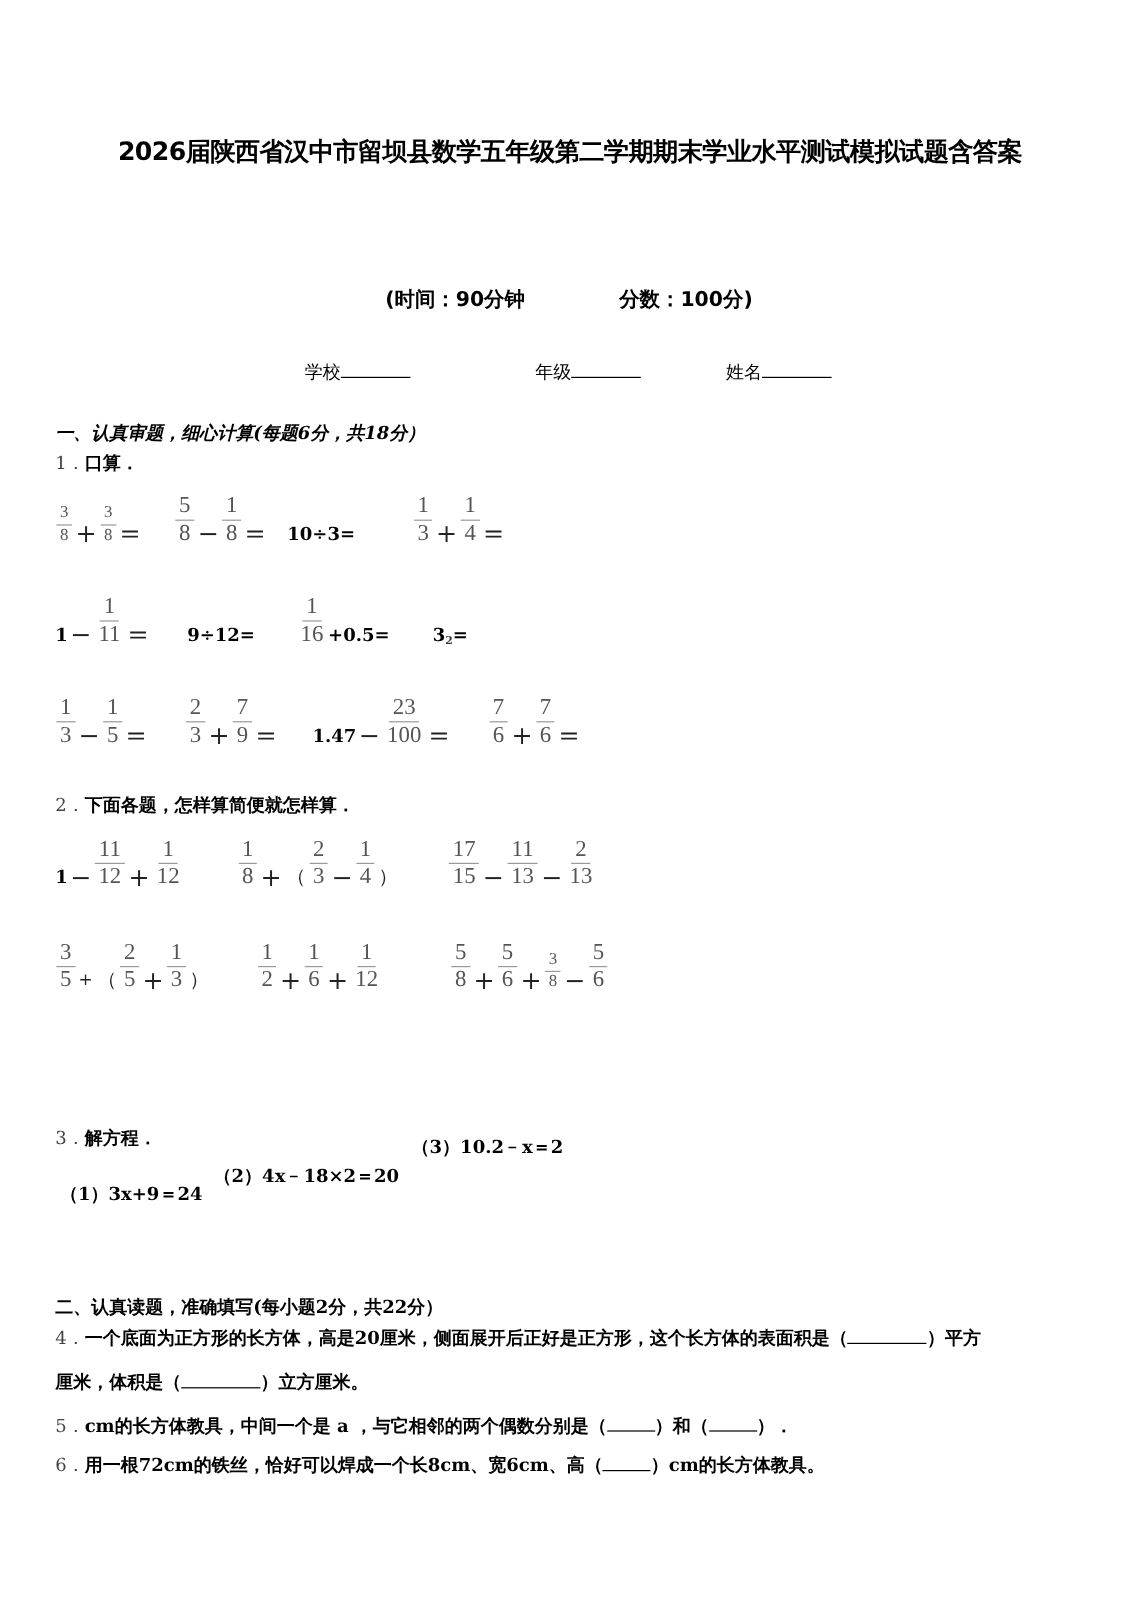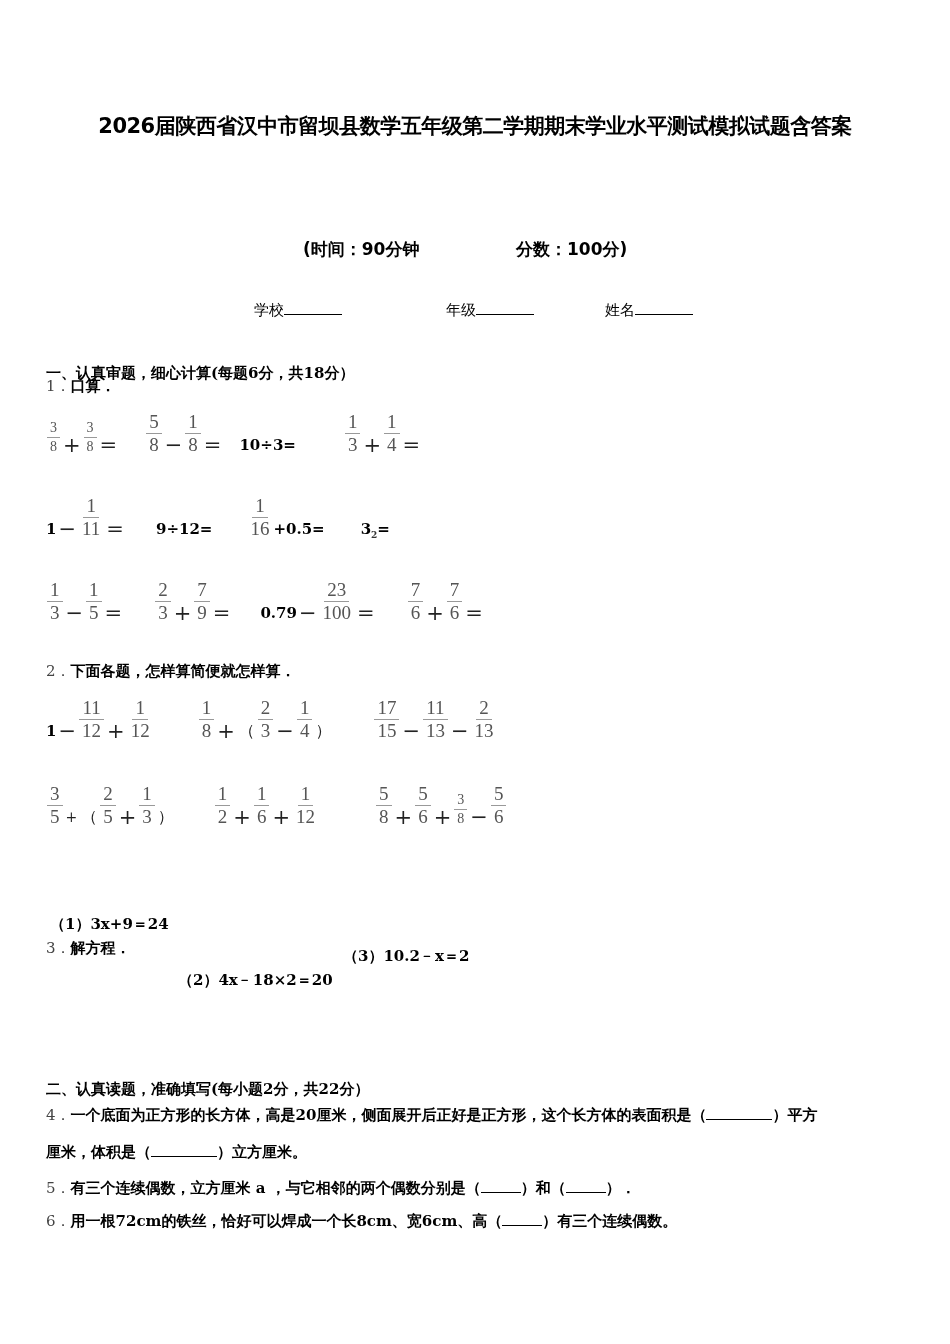--- a/index.html
+++ b/index.html
@@ -21,28 +21,28 @@
   .op{font-size:21px;line-height:22px;padding:0 2px;color:#222;}
   .num{font-weight:bold;font-size:15px;line-height:22px;color:#000;}
   .blank{display:inline-block;border-bottom:1px solid #000;height:14px;vertical-align:baseline;}
   .eq-row{font-weight:bold;font-size:15px;}
 </style>
 </head>
 <body>
 
 <div class="abs title">2026届陕西省汉中市留坝县数学五年级第二学期期末学业水平测试模拟试题含答案</div>
 
-<div class="abs meta" style="left:303px;">(时间：90分钟</div>
+<div class="abs meta" style="left:321px;">(时间：90分钟</div>
 <div class="abs meta" style="left:516px;">分数：100分)</div>
 
 <div class="abs info" style="left:254px;"><span>学校</span><span class="blank" style="width:58px;"></span></div>
 <div class="abs info" style="left:446px;"><span>年级</span><span class="blank" style="width:58px;"></span></div>
 <div class="abs info" style="left:605px;"><span>姓名</span><span class="blank" style="width:58px;"></span></div>
 
-<div class="abs sec" style="top:364px;">一、认真审题，细心计算(每题6分，共18分）</div>
+<div class="abs sec" style="top:352px;font-style:italic;">一、认真审题，细心计算(每题6分，共18分）</div>
 <div class="abs q" style="top:377px;"><span class="qnum">1．</span><span class="qb">口算．</span></div>
 
 <div class="row" style="top:406px;">
   <span class="expr" style="margin-left:0;">
     <span class="frac sm">
         <span class="n">3</span>
         <span class="d">8</span>
       </span>
     <span class="op">+</span>
     <span class="frac sm">
@@ -126,21 +126,21 @@
         <span class="d">3</span>
       </span>
     <span class="op">+</span>
     <span class="frac">
         <span class="n">7</span>
         <span class="d">9</span>
       </span>
     <span class="op">=</span>
   </span>
   <span class="expr" style="margin-left:28px;">
-    <span class="num">0.79</span>
+    <span class="num">1.47</span>
       <span class="op">−</span>
     <span class="frac">
         <span class="n">23</span>
         <span class="d">100</span>
       </span>
     <span class="op">=</span>
   </span>
   <span class="expr" style="margin-left:30px;">
     <span class="frac">
         <span class="n">7</span>
@@ -259,32 +259,32 @@
       </span>
     <span class="op">−</span>
     <span class="frac">
         <span class="n">5</span>
         <span class="d">6</span>
       </span>
   </span>
 </div>
 
 <div class="abs q" style="top:939px;"><span class="qnum">3．</span><span class="qb">解方程．</span></div>
-<div class="abs eq-row" style="top:915px;left:50px;">（1）3x+9＝24</div>
+<div class="abs eq-row" style="top:986px;left:50px;">（1）3x+9＝24</div>
 <div class="abs eq-row" style="top:971px;left:178px;">（2）4x﹣18×2＝20</div>
 <div class="abs eq-row" style="top:947px;left:343px;">（3）10.2﹣x＝2</div>
 
 <div class="abs sec" style="top:1080px;">二、认真读题，准确填写(每小题2分，共22分）</div>
 
 <div class="abs q qb" style="top:1105px;">
   <span class="qnum">4．</span><span>一个底面为正方形的长方体，高是20厘米，侧面展开后正好是正方形，这个长方体的表面积是（</span><span class="blank" style="width:66px;"></span><span>）平方</span>
 </div>
 <div class="abs q qb" style="top:1142px;">
   <span>厘米，体积是（</span><span class="blank" style="width:66px;"></span><span>）立方厘米。</span>
 </div>
 
 <div class="abs q qb" style="top:1178px;">
-  <span class="qnum">5．</span><span>有三个连续偶数，立方厘米 a ，与它相邻的两个偶数分别是（</span><span class="blank" style="width:40px;"></span><span>）和（</span><span class="blank" style="width:40px;"></span><span>）．</span>
+  <span class="qnum">5．</span><span>cm的长方体教具，中间一个是 a ，与它相邻的两个偶数分别是（</span><span class="blank" style="width:40px;"></span><span>）和（</span><span class="blank" style="width:40px;"></span><span>）．</span>
 </div>
 
 <div class="abs q qb" style="top:1211px;">
-  <span class="qnum">6．</span><span>用一根72cm的铁丝，恰好可以焊成一个长8cm、宽6cm、高（</span><span class="blank" style="width:40px;"></span><span>）有三个连续偶数。</span>
+  <span class="qnum">6．</span><span>用一根72cm的铁丝，恰好可以焊成一个长8cm、宽6cm、高（</span><span class="blank" style="width:40px;"></span><span>）cm的长方体教具。</span>
 </div>
 
 </body></html>

